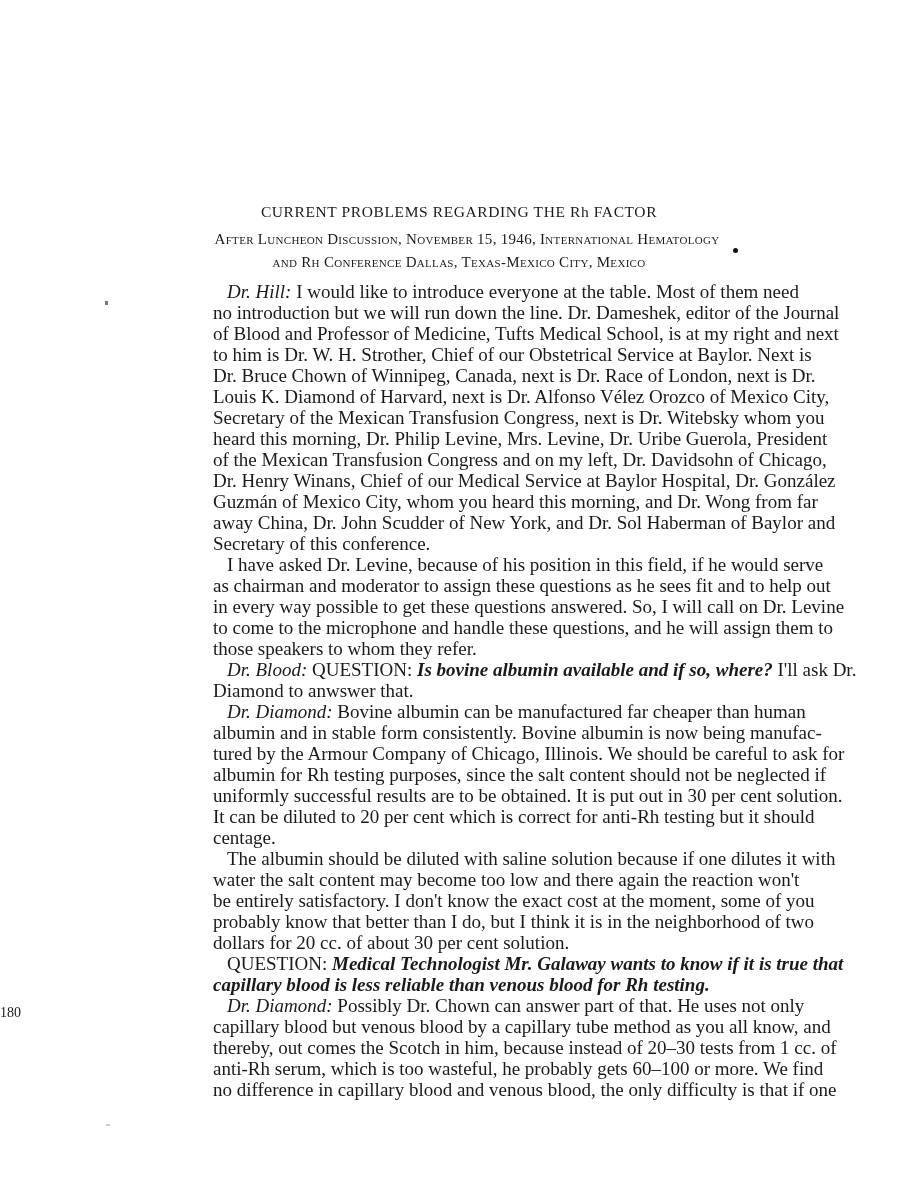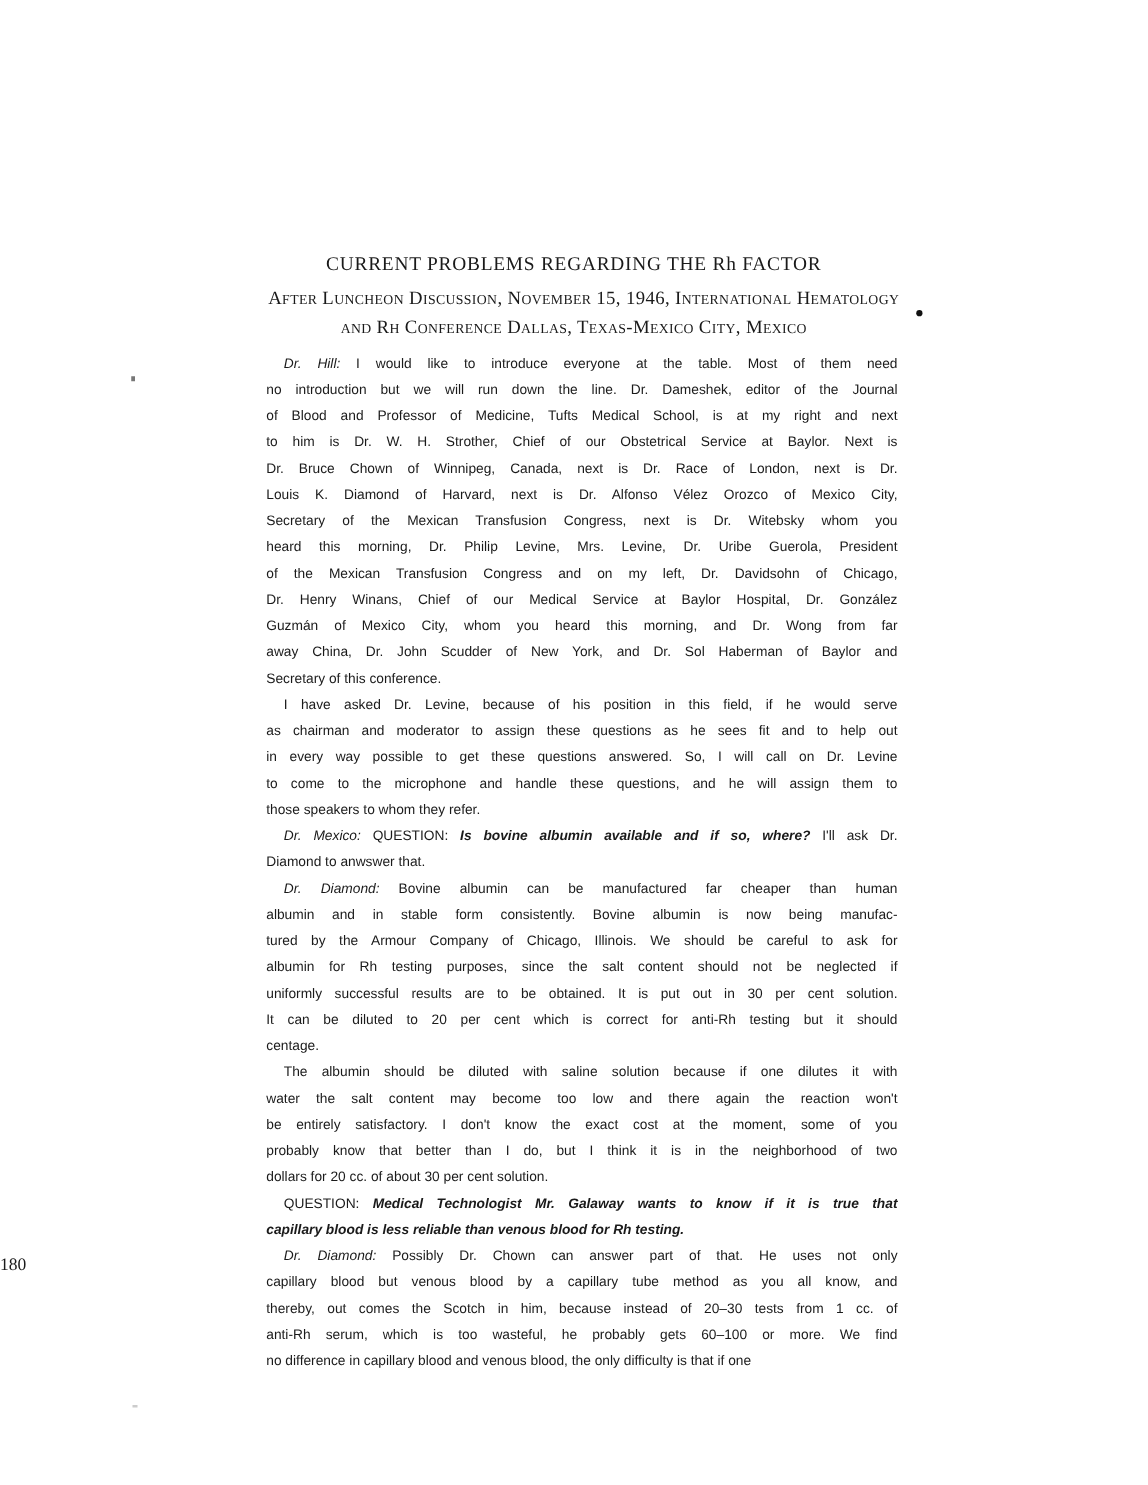--- a/index.html
+++ b/index.html
@@ -6,21 +6,21 @@
   body { width: 918px; height: 1188px; position: relative; overflow: hidden;
          font-family: "DejaVu Serif", "Liberation Serif", serif; color: #1a1a1a; }
   .page { position: absolute; left: 0; top: 0; width: 918px; height: 1188px; }
   .title { position: absolute; left: 0; width: 918px; top: 203px; text-align: center;
            font-family: "Liberation Serif", serif; font-size: 15.5px; letter-spacing: 0.6px; }
   .subtitle { position: absolute; left: 0; width: 918px; text-align: center;
               font-family: "Liberation Serif", serif; font-size: 15px; font-variant: small-caps; letter-spacing: 0.3px; }
   .sub1 { top: 231px; padding-left: 8px; }
   .sub2 { top: 254px; }
   .body-text { position: absolute; left: 213px; width: 505px; top: 281px;
-               font-family: Liberation Sans, sans-serif; font-size: 11px; line-height: 21px; }
+               font-family: Liberation Serif, serif; font-size: 19px; line-height: 21px; }
   .line { display: block; white-space: nowrap; text-align: justify; text-align-last: justify; height: 21px; }
   .line.last { text-align-last: left; }
   .line.indent { padding-left: 14px; }
   .it { font-style: italic; }
   .qi { font-style: italic; font-weight: bold; }
   .folio { position: absolute; left: 0; width: 918px; top: 1005px; 
            font-family: "Liberation Serif", serif; font-size: 14px; }
   .mark-dot { position: absolute; left: 105px; top: 301px; width: 3px; height: 4px; background: #777; }
   .mark-bottom { position: absolute; left: 106px; top: 1124px; width: 4px; height: 2px; background: #ccc; }
   .speck { position: absolute; left: 733px; top: 248px; width: 5px; height: 5px; border-radius: 50%; background: #111; }
@@ -48,21 +48,21 @@
       <span class="line"><span>of the Mexican Transfusion Congress and on my left, Dr. Davidsohn of Chicago,</span></span>
       <span class="line"><span>Dr. Henry Winans, Chief of our Medical Service at Baylor Hospital, Dr. González</span></span>
       <span class="line"><span>Guzmán of Mexico City, whom you heard this morning, and Dr. Wong from far</span></span>
       <span class="line"><span>away China, Dr. John Scudder of New York, and Dr. Sol Haberman of Baylor and</span></span>
       <span class="line last"><span>Secretary of this conference.</span></span>
       <span class="line indent"><span>I have asked Dr. Levine, because of his position in this field, if he would serve</span></span>
       <span class="line"><span>as chairman and moderator to assign these questions as he sees fit and to help out</span></span>
       <span class="line"><span>in every way possible to get these questions answered. So, I will call on Dr. Levine</span></span>
       <span class="line"><span>to come to the microphone and handle these questions, and he will assign them to</span></span>
       <span class="line last"><span>those speakers to whom they refer.</span></span>
-      <span class="line indent"><span class="it">Dr. Mexico:</span><span> QUESTION: </span><span class="qi">Is bovine albumin available and if so, where?</span><span> I'll ask Dr.</span></span>
+      <span class="line indent"><span class="it">Dr. Blood:</span><span> QUESTION: </span><span class="qi">Is bovine albumin available and if so, where?</span><span> I'll ask Dr.</span></span>
       <span class="line last"><span>Diamond to anwswer that.</span></span>
       <span class="line indent"><span class="it">Dr. Diamond:</span><span> Bovine albumin can be manufactured far cheaper than human</span></span>
       <span class="line"><span>albumin and in stable form consistently. Bovine albumin is now being manufac-</span></span>
       <span class="line"><span>tured by the Armour Company of Chicago, Illinois. We should be careful to ask for</span></span>
       <span class="line"><span>albumin for Rh testing purposes, since the salt content should not be neglected if</span></span>
       <span class="line"><span>uniformly successful results are to be obtained. It is put out in 30 per cent solution.</span></span>
       <span class="line"><span>It can be diluted to 20 per cent which is correct for anti-Rh testing but it should</span></span>
       <span class="line last"><span>centage.</span></span>
       <span class="line indent"><span>The albumin should be diluted with saline solution because if one dilutes it with</span></span>
       <span class="line"><span>water the salt content may become too low and there again the reaction won't</span></span>

